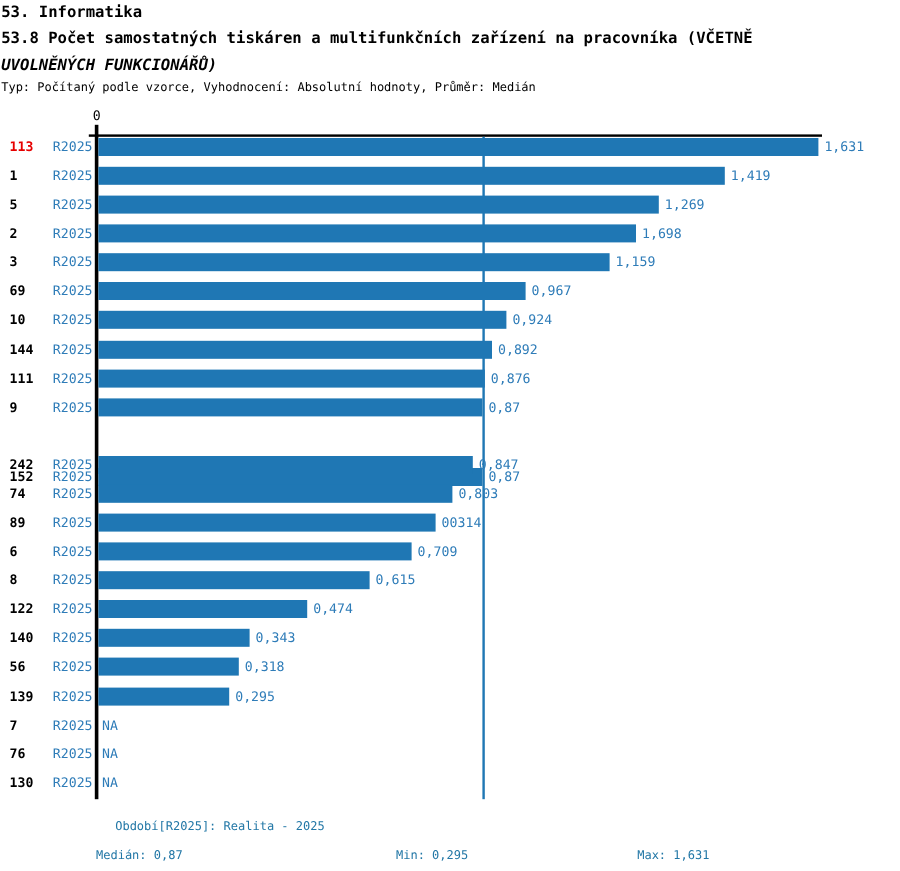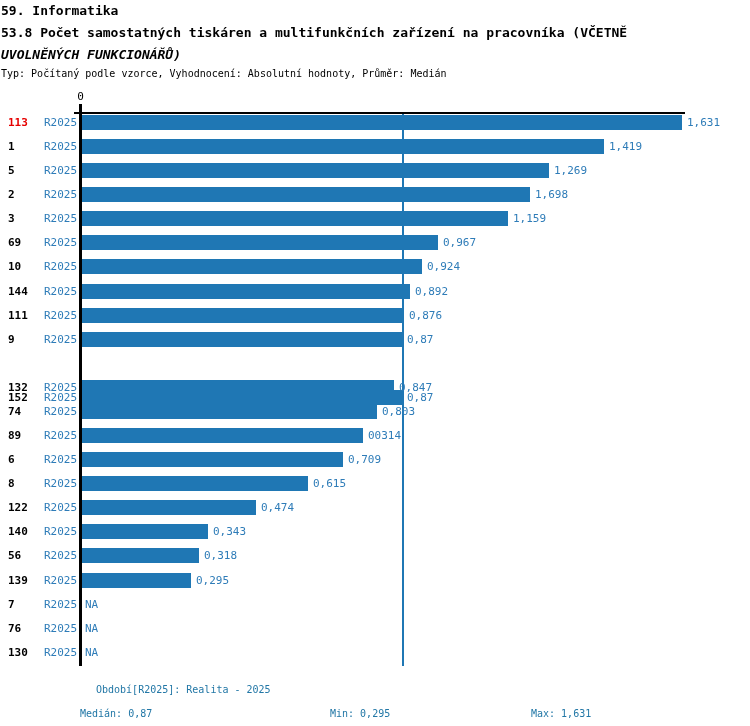--- a/index.html
+++ b/index.html
@@ -25,21 +25,21 @@
   .row .val{top:1px;font-size:11px;line-height:15px;color:var(--bluetext);position:absolute;white-space:pre;}
   .footer-text{font-size:10px;line-height:13px;color:var(--footer);white-space:pre;}
   #footer-period{left:80px;top:683px;margin-left:16px;}
   #footer-median{left:80px;top:707px;}
   #footer-min{left:330px;top:707px;}
   #footer-max{left:531px;top:707px;}
 </style>
 </head>
 <body style="--bar: #1f77b4; --bluetext: #2e7cb8; --footer: #2277a6; --red: #e60000; --median: #1f77b4; --axis: #000000;">
 
-<div class="abs title-line" id="title1">59. Informatika</div>
+<div class="abs title-line" id="title1">53. Informatika</div>
 <div class="abs title-line" id="title2a">53.8 Počet samostatných tiskáren a multifunkčních zařízení na pracovníka (VČETNĚ</div>
 <div class="abs title-line" id="title2b">UVOLNĚNÝCH FUNKCIONÁŘŮ)</div>
 <div class="abs" id="meta">Typ: Počítaný podle vzorce, Vyhodnocení: Absolutní hodnoty, Průměr: Medián</div>
 
 <div>
   <div class="abs" id="zero-label">0</div>
   <div class="abs" id="axis-v"></div>
   <div class="abs" id="axis-h"></div>
   <div class="abs" id="median-line" style="left: 402px;"></div>
   <div id="chart-rows">
@@ -103,21 +103,21 @@
         <div class="bar" style="width: 320px;"></div>
         <span class="val" style="left: 407px;">0,87</span>
       </div>
       <div class="abs row" style="top: 355px; margin-top: 34px;">
         <span class="rid">152</span>
         <span class="period">R2025</span>
         <div class="bar" style="width: 320px;"></div>
         <span class="val" style="left: 407px;">0,87</span>
       </div>
       <div class="abs row" style="top: 379px;">
-        <span class="rid">132</span>
+        <span class="rid">242</span>
         <span class="period">R2025</span>
         <div class="bar" style="width: 312px;"></div>
         <span class="val" style="left: 399px;">0,847</span>
       </div>
       <div class="abs row" style="top: 403px;">
         <span class="rid">74</span>
         <span class="period">R2025</span>
         <div class="bar" style="width: 295px;"></div>
         <span class="val" style="left: 382px;">0,803</span>
       </div>

